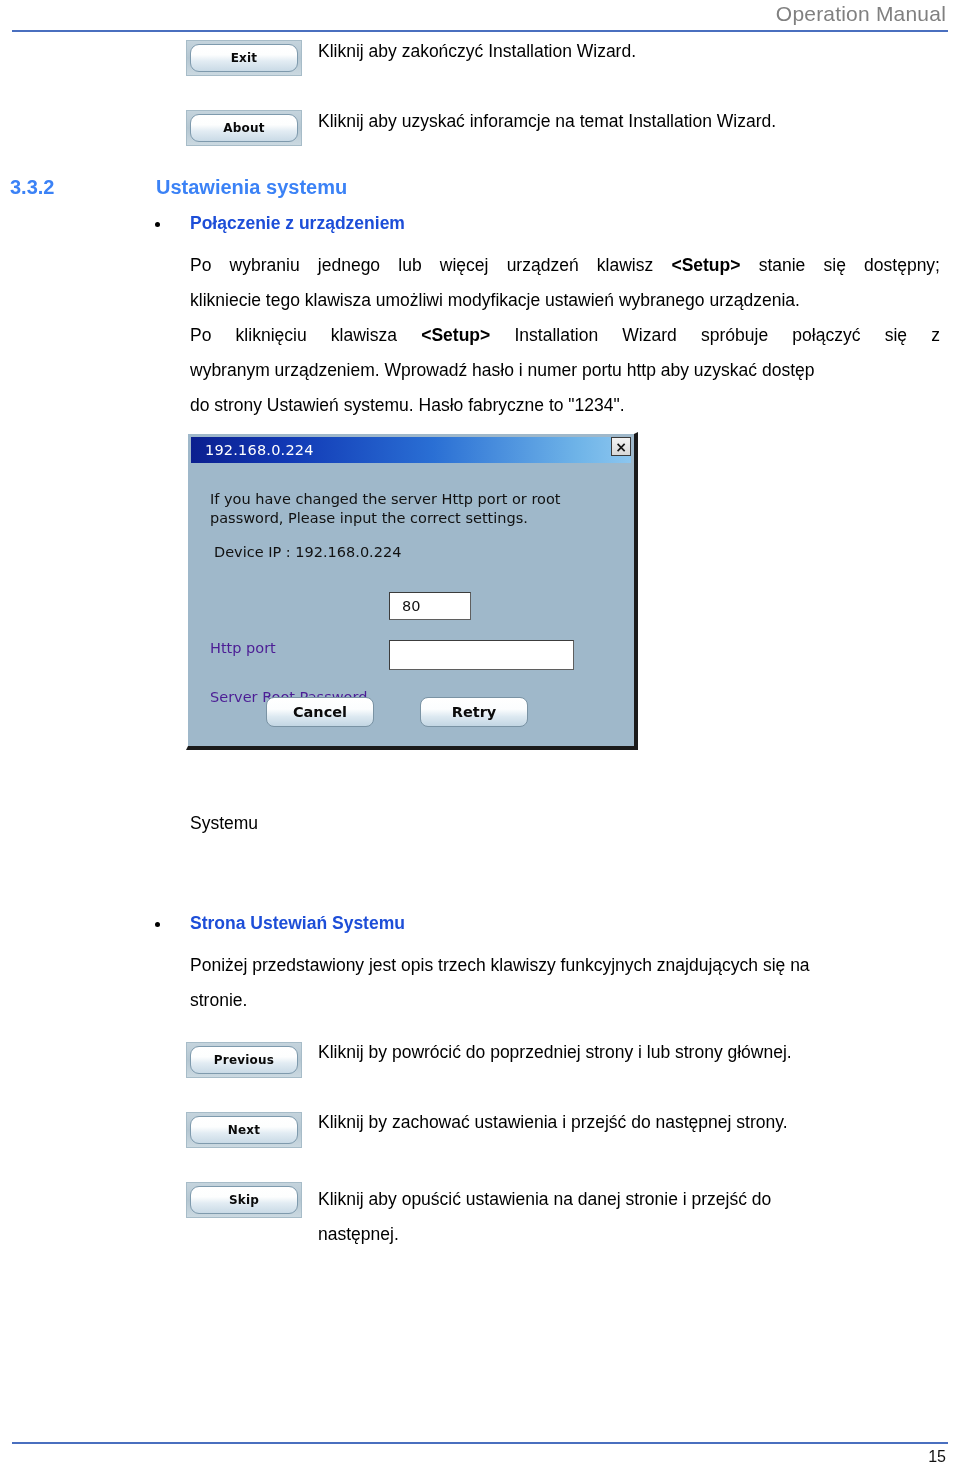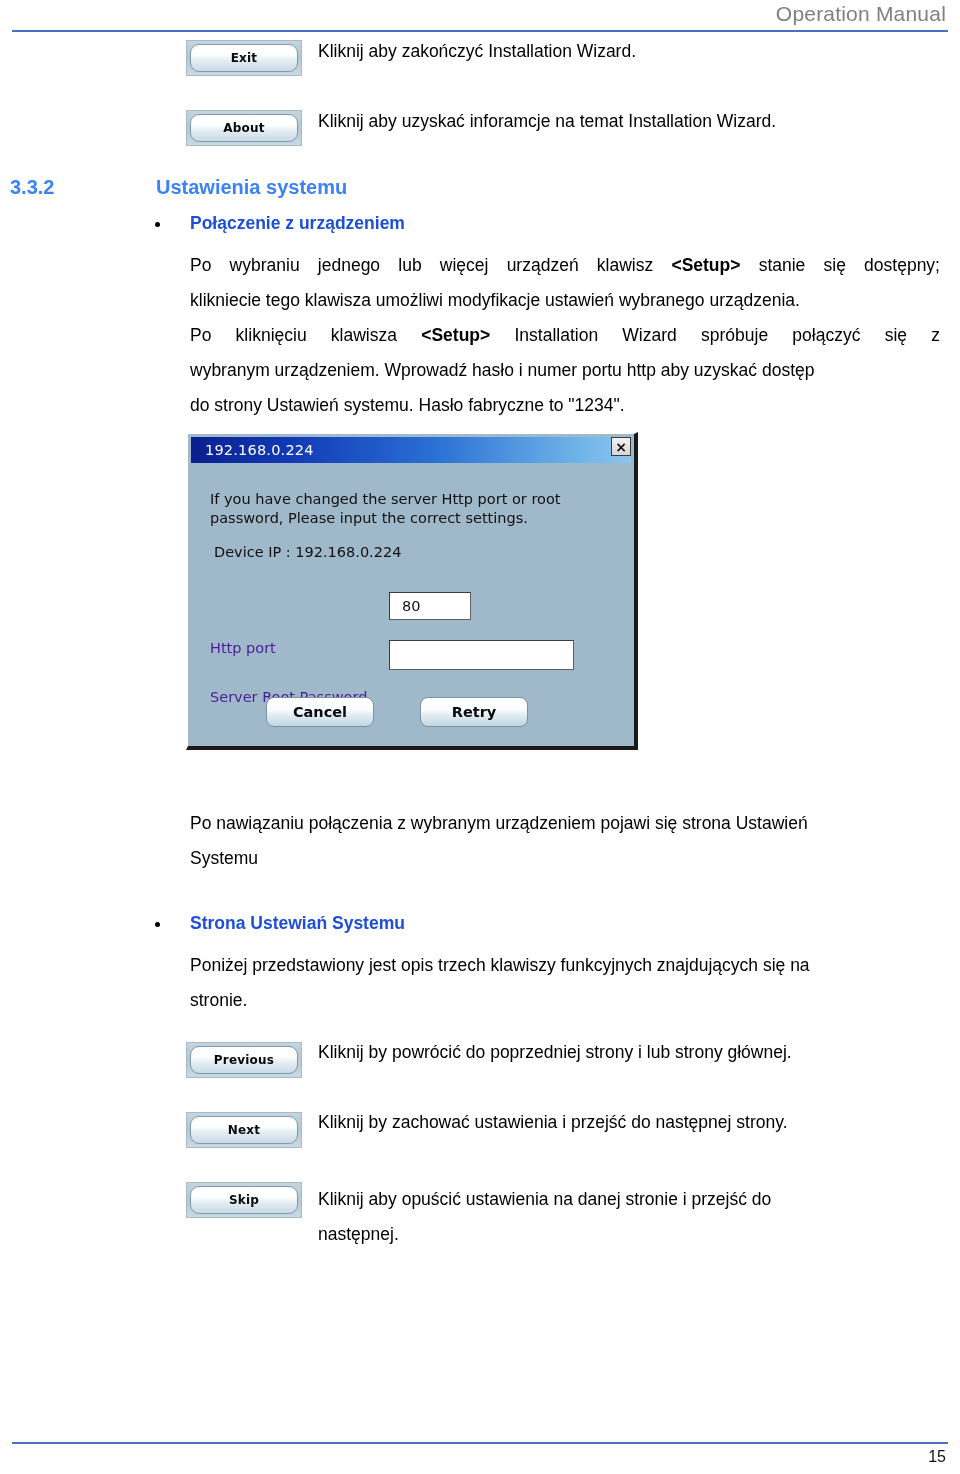--- a/index.html
+++ b/index.html
@@ -301,21 +301,20 @@
 
   <div class="dlg-label" style="left:22px; top:216px;">Server Root Password</div>
   <div class="dlg-input" style="left:201px; top:206px; width:185px; height:30px;"></div>
 
   <div class="dlg-btn" style="left:78px; top:263px; width:108px;">Cancel</div>
   <div class="dlg-btn" style="left:232px; top:263px; width:108px;">Retry</div>
 
 </div>
 
 <div class="para" style="left:190px; top:806px; width:752px;">
-  <span class="ln" style="display:block; white-space:nowrap;">Po nawiązaniu połączenia z wybranym urządzeniem pojawi się strona Ustawień</span>
   <span class="ln" style="display:block; white-space:nowrap;">Systemu</span>
 </div>
 
 <div class="bullet-dot" style="left:155px; top:922px;"></div>
 <div class="bullet-head" style="left:190px; top:913px;">Strona Ustewiań Systemu</div>
 
 <div class="para" style="left:190px; top:948px; width:752px;">
   <span class="ln" style="display:block; white-space:nowrap;">Poniżej przedstawiony jest opis trzech klawiszy funkcyjnych znajdujących się na</span>
   <span class="ln" style="display:block; white-space:nowrap;">stronie.</span>
 </div>

